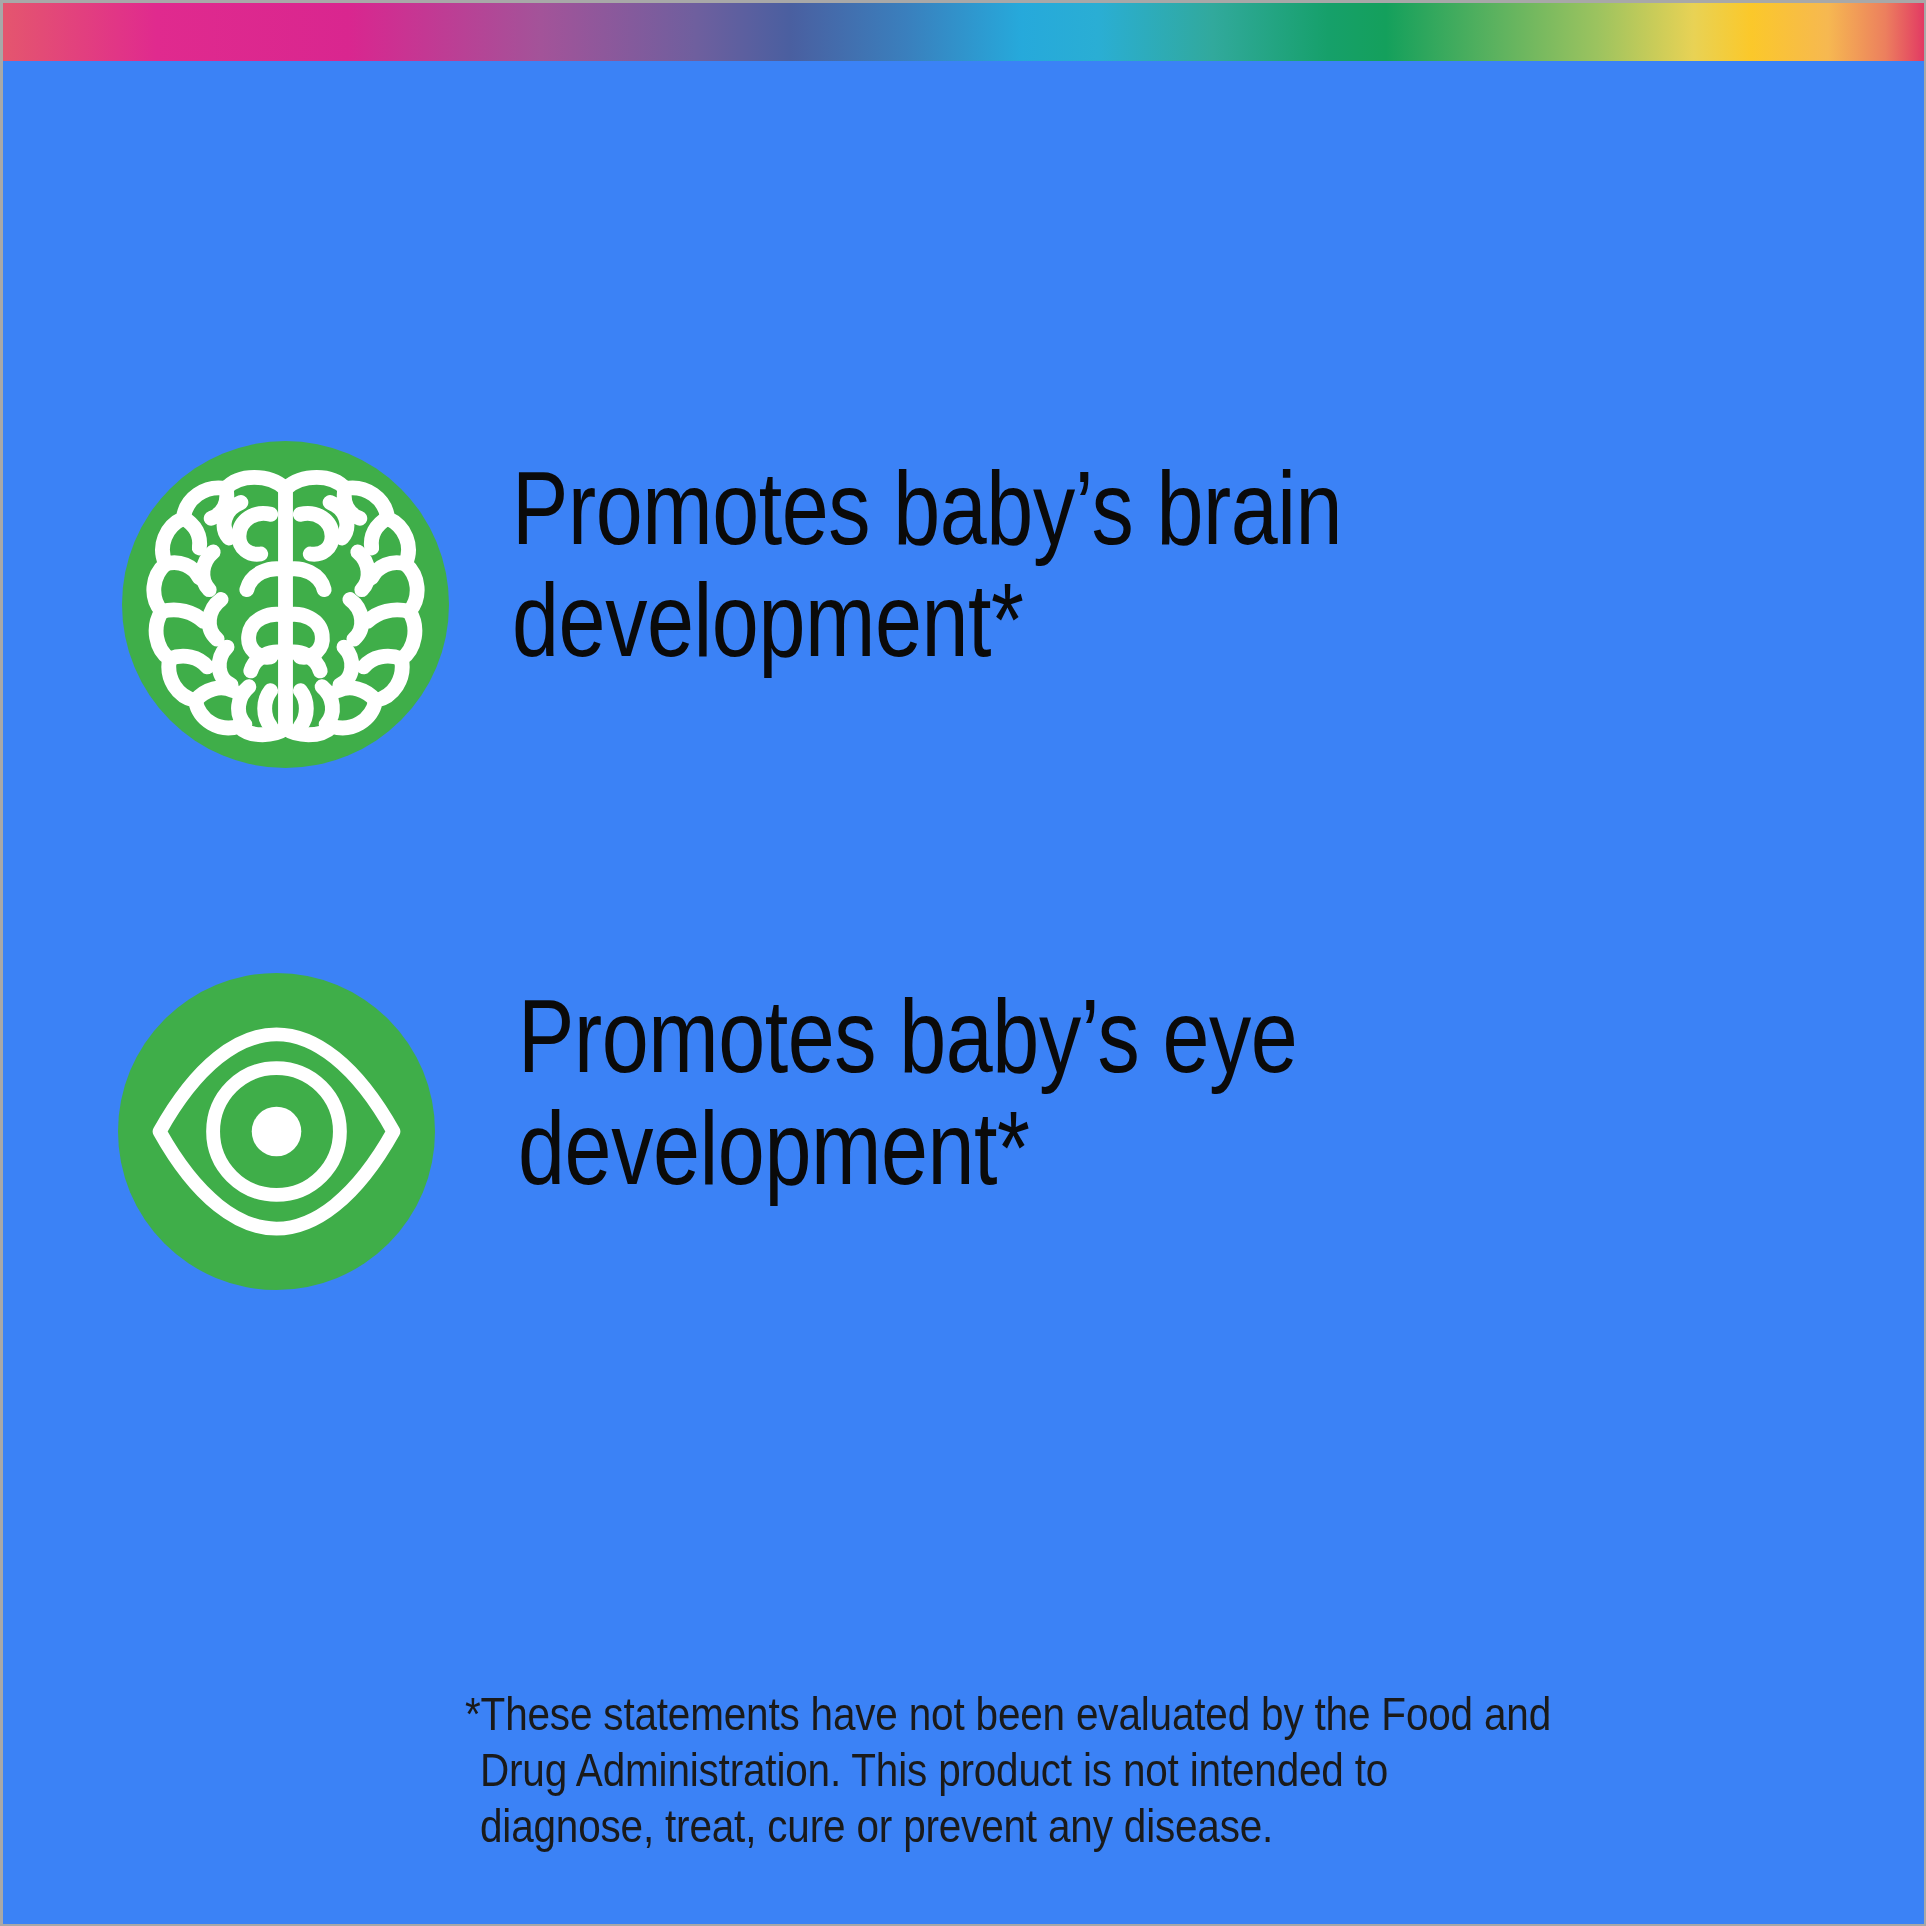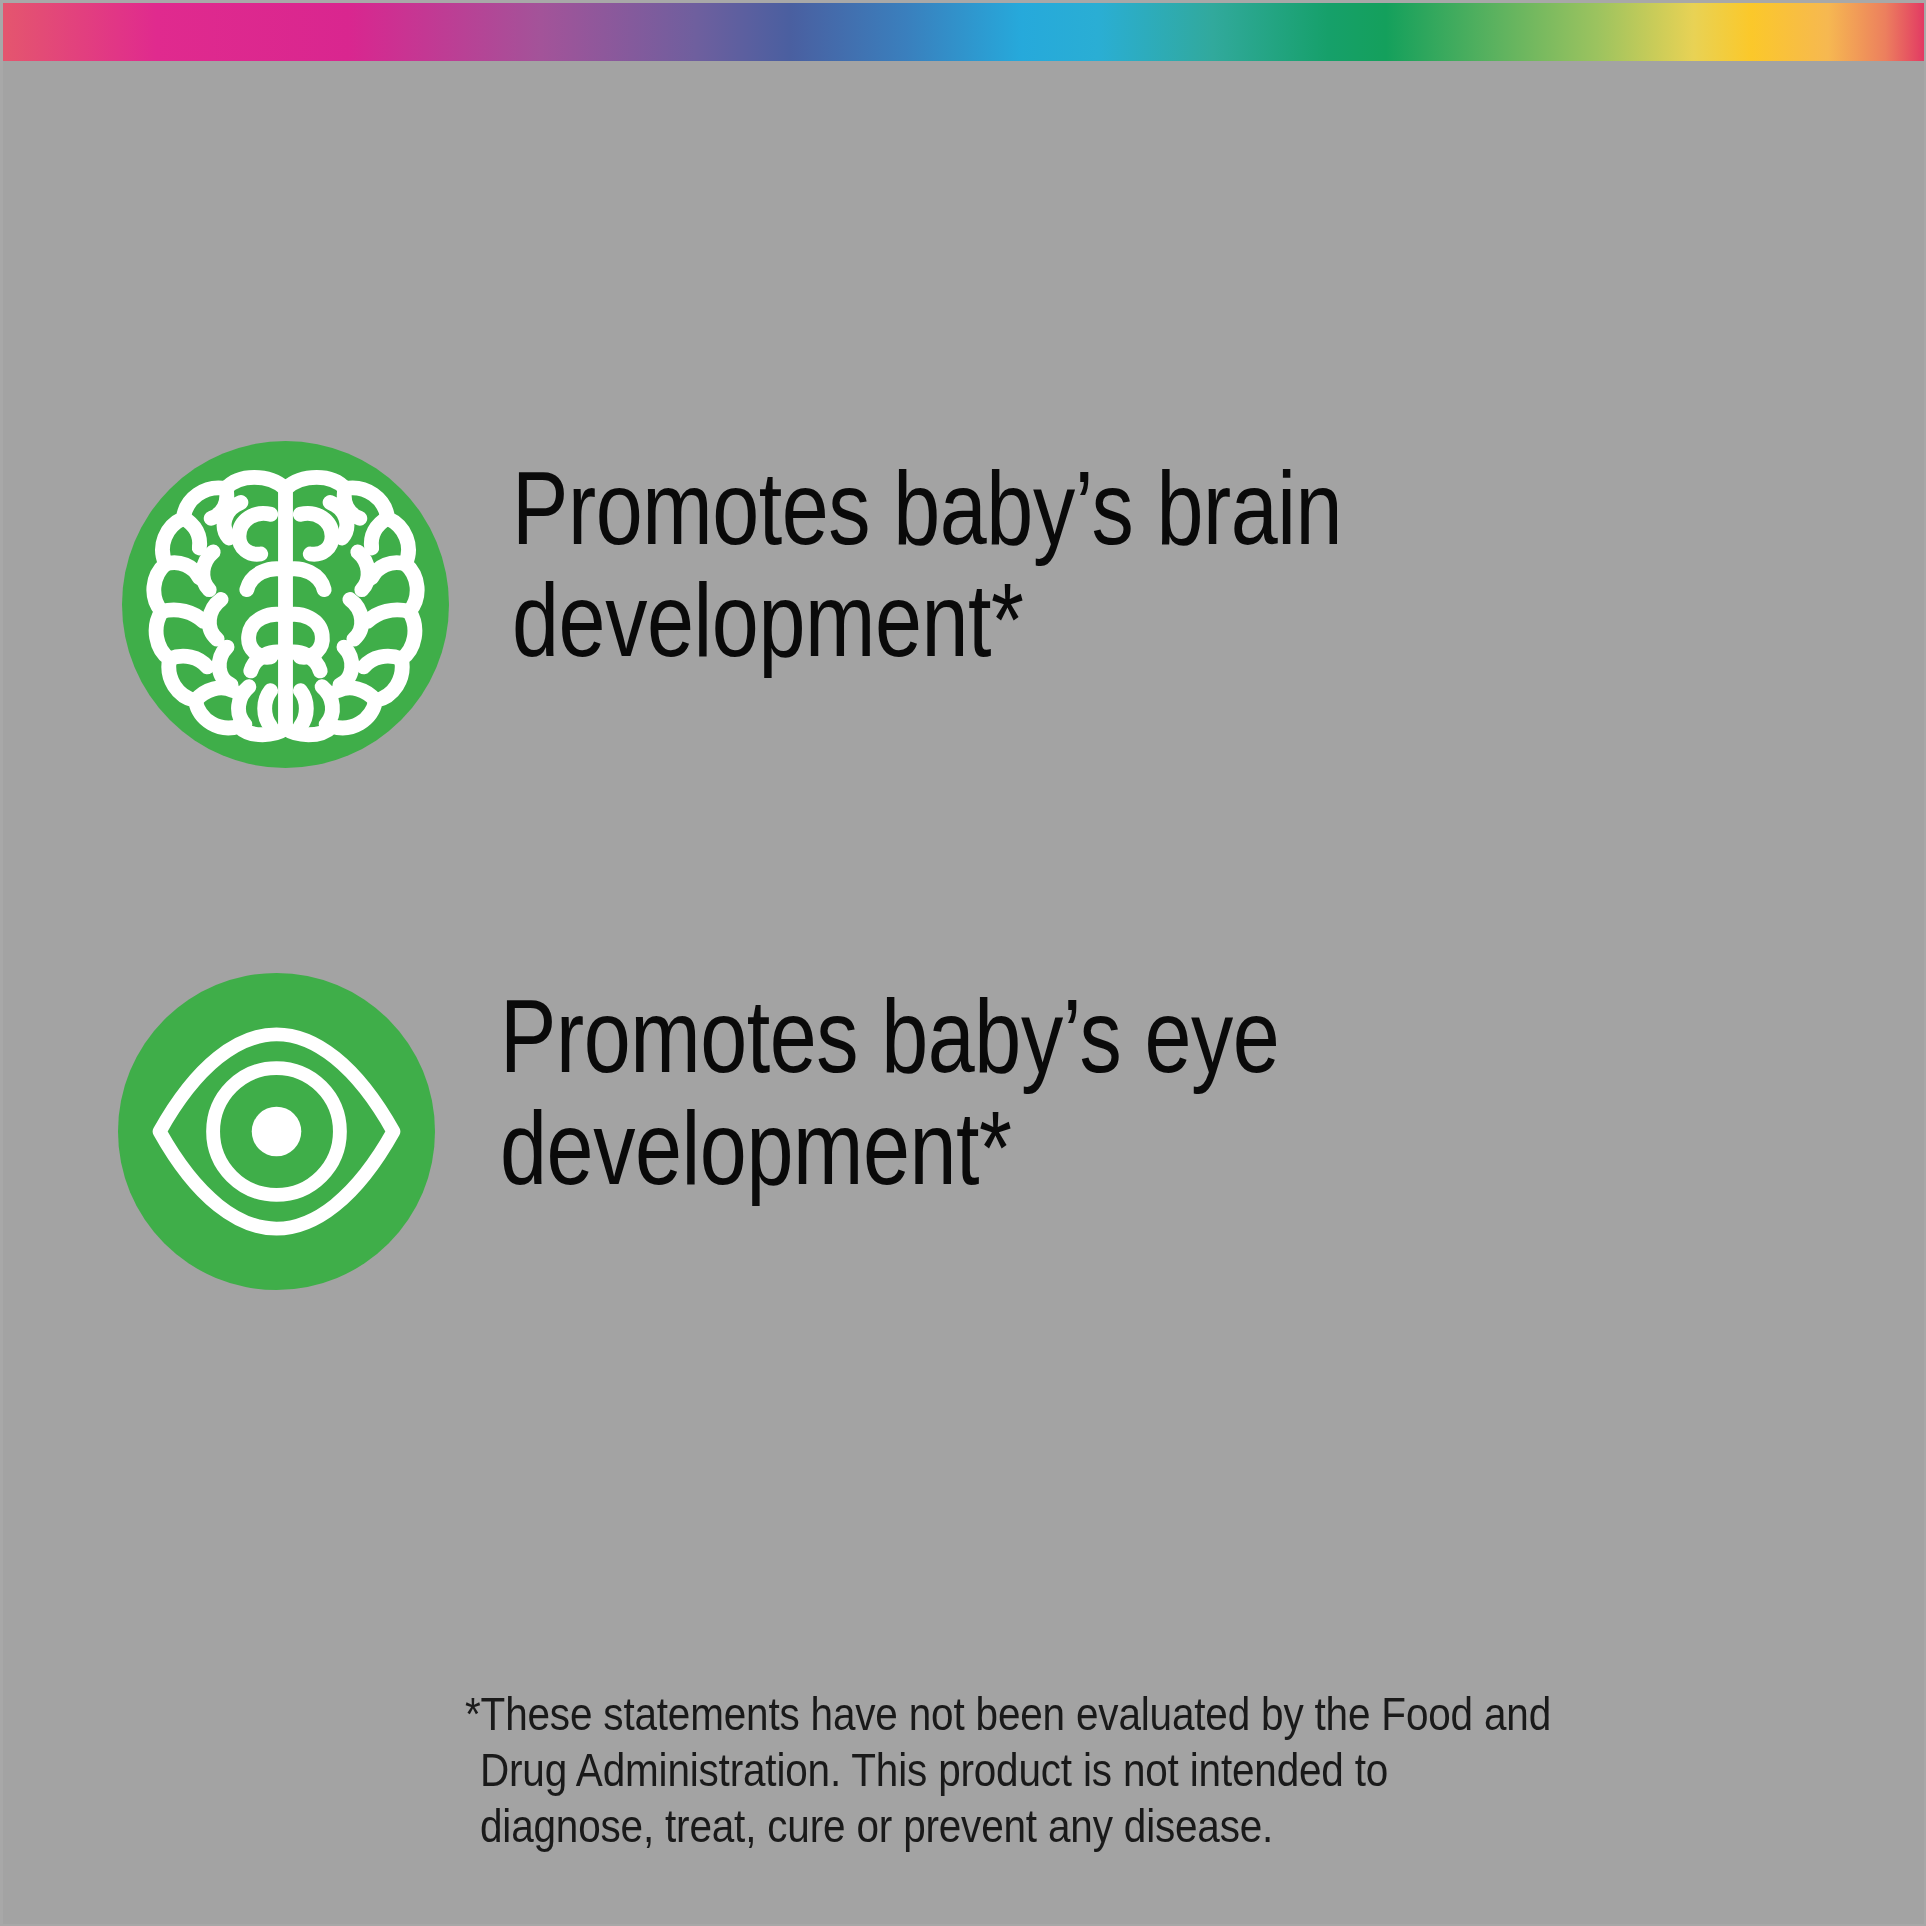--- a/index.html
+++ b/index.html
@@ -11,21 +11,21 @@
     width: 1927px;
     height: 1927px;
     overflow: hidden;
     font-family: "Liberation Sans", sans-serif;
   }
 
   #page {
     position: relative;
     width: 1927px;
     height: 1927px;
-    background: #a3a3a3;
+    background: #3b82f6;
     box-sizing: border-box;
     border: 3px solid #a8a8a8;
     overflow: hidden;
   }
 
   
   #gradient-bar {
     position: absolute;
     left: 0;
     top: 0;
@@ -56,21 +56,21 @@
   }
 
   
   .benefit-row {
     position: absolute;
     display: flex;
     align-items: flex-start;
   }
 
   #benefit-row-brain { left: 119px; top: 438px; }
-  #benefit-row-eye   { left: 115px; top: 970px; }
+  #benefit-row-eye   { left: 115px; top: 970px; gap: 18px; }
 
   .icon-circle {
     flex: 0 0 auto;
     border-radius: 50%;
     background: #3FAE49;
     display: block;
   }
   #brain-icon-circle { width: 327px; height: 327px; }
   #eye-icon-circle   { width: 317px; height: 317px; }
 

